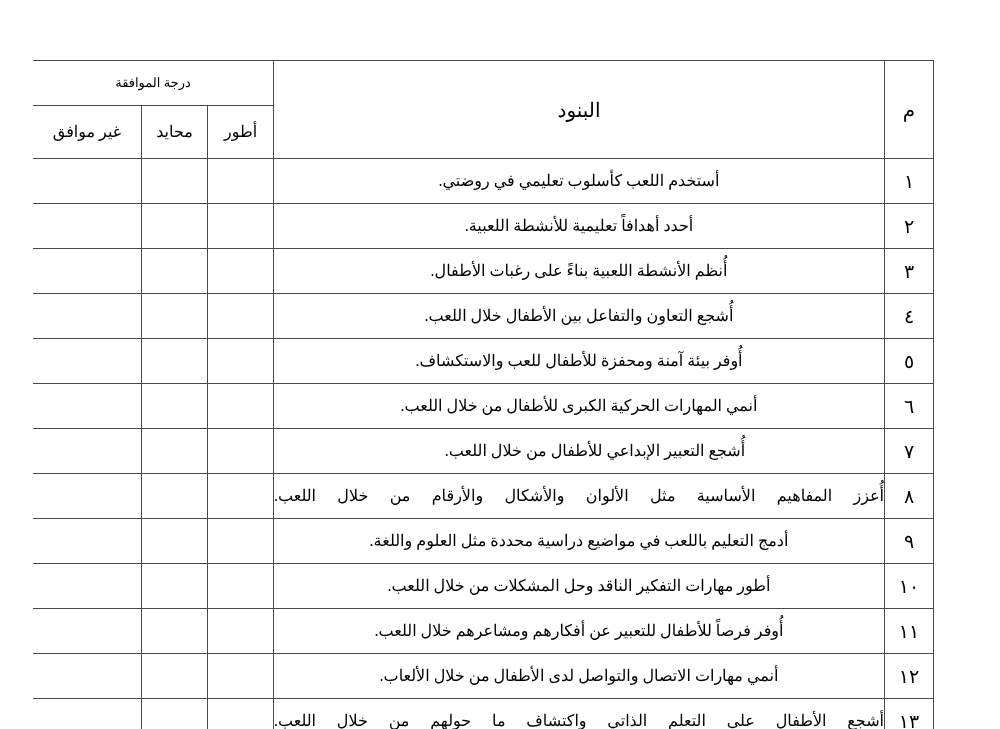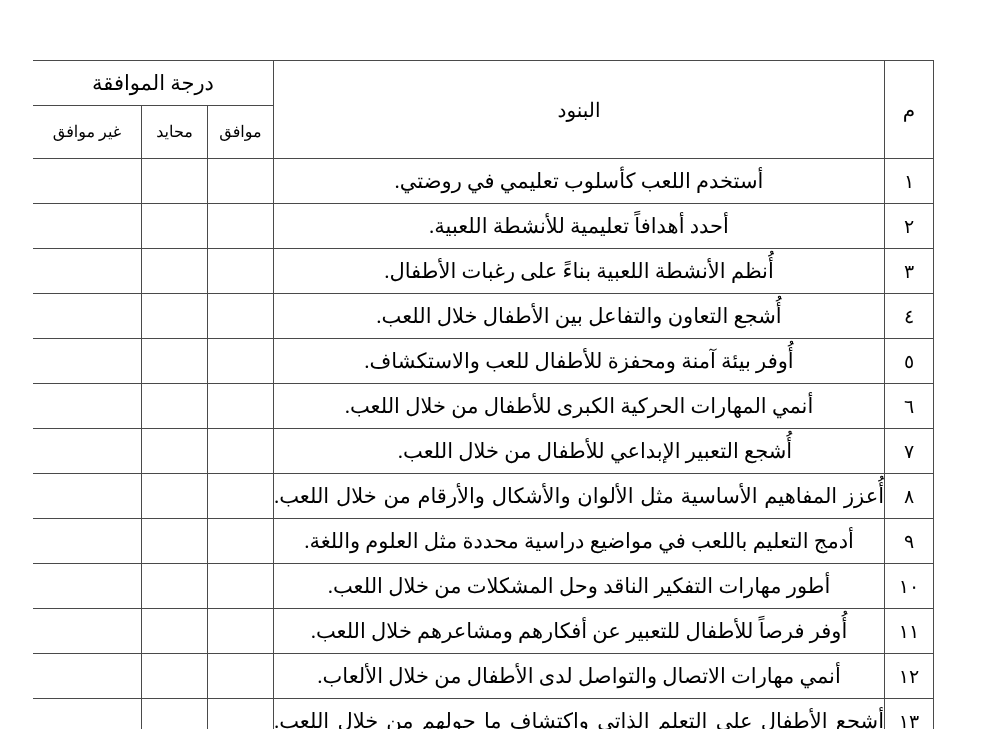--- a/index.html
+++ b/index.html
@@ -53,21 +53,21 @@
   col.c-num    { width: 49px;  }
   col.c-items  { width: 611px; }
   col.c-agree  { width: 66px;  }
   col.c-neutral{ width: 66px;  }
   col.c-disagree{ width: 109px; }
 
   
   .hdr-degree {
     height: 44px;
     text-align: center;
-    font-size: 21px;
+    font-size: 13px;
     line-height: 44px;
     white-space: nowrap;
   }
   .hdr-sub {
     height: 52px;
     text-align: center;
     font-size: 16px;
     line-height: 52px;
     white-space: nowrap;
   }
@@ -87,21 +87,21 @@
   td.cell-num {
     height: 44px;
     text-align: center;
     font-size: 19px;
     vertical-align: middle;
   }
   td.cell-item {
     height: 44px;
     text-align: justify;
     text-align-last: justify;
-    font-size: 21px;
+    font-size: 16px;
     line-height: 44px;
     padding: 0 12px;
     white-space: nowrap;
     overflow: hidden;
   }
   td.cell-item .txt {
     display: inline-block;
     width: 100%;
   }
   td.cell-resp {
@@ -127,21 +127,21 @@
         <col class="c-neutral">
         <col class="c-disagree">
       </colgroup>
       <thead>
         <tr>
           <td class="hdr-num" rowspan="2">م</td>
           <td class="hdr-items" rowspan="2">البنود</td>
           <td class="hdr-degree" colspan="3">درجة الموافقة</td>
         </tr>
         <tr>
-          <td class="hdr-sub">موافق</td>
+          <td class="hdr-sub">أطور</td>
           <td class="hdr-sub">محايد</td>
           <td class="hdr-sub">غير موافق</td>
         </tr>
       </thead>
       <tbody id="tbody">
           <tr>
             <td class="cell-num">١</td>
             <td class="cell-item center"><span class="txt" style="width: auto;">أستخدم اللعب كأسلوب تعليمي في روضتي.</span></td>
             <td class="cell-resp"></td>
             <td class="cell-resp"></td>

